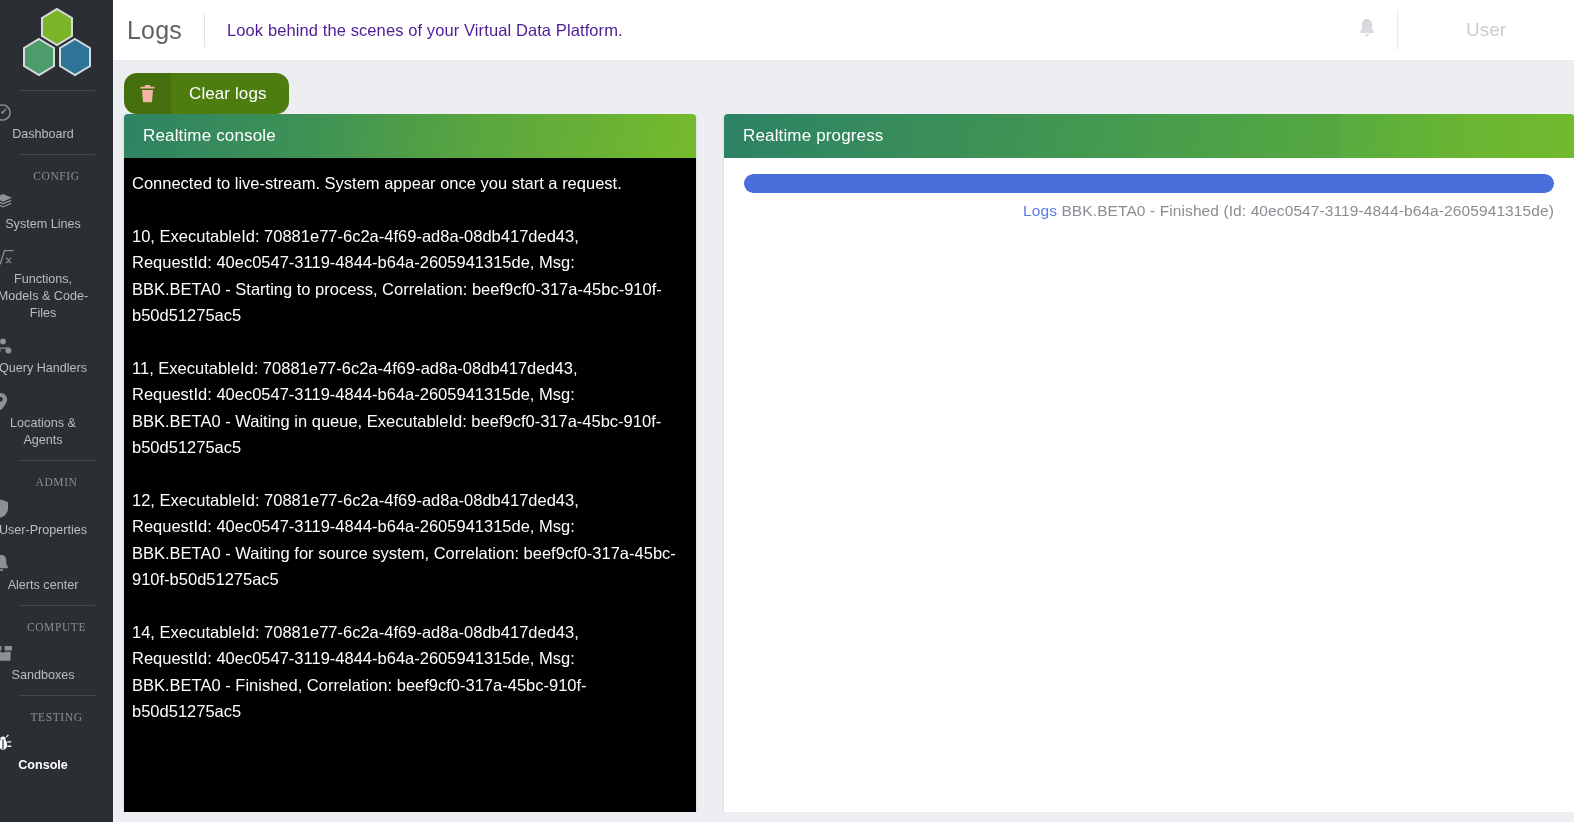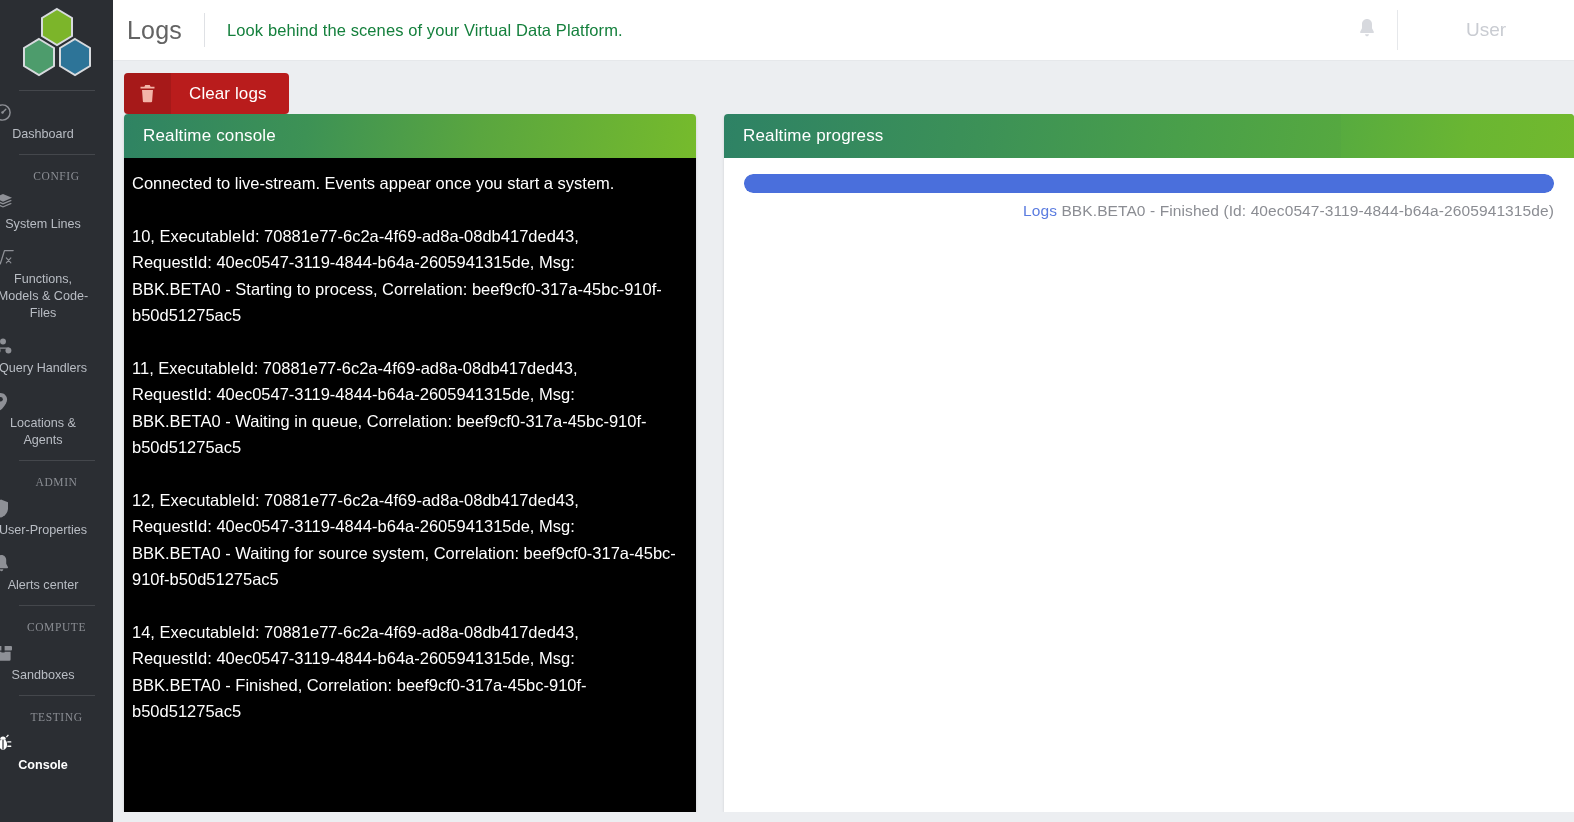--- a/index.html
+++ b/index.html
@@ -59,38 +59,38 @@
     height: 61px; min-height: 61px; background: #ffffff;
     display: flex; align-items: center;
     border-bottom: 1px solid #e6e8eb;
   }
   .topbar-title {
     font-size: 25px; color: #636363; font-weight: 400;
     padding: 0 22px 0 14px; letter-spacing: .2px;
   }
   .topbar-sep { width: 1px; height: 34px; background: #dfe1e5; }
   .topbar-sub {
-    font-size: 16.5px; color: #15803d; padding-left: 22px; letter-spacing: .1px;
+    font-size: 16.5px; color: #4c1d95; padding-left: 22px; letter-spacing: .1px;
   }
   .topbar-spacer { flex: 1; }
   .bell-btn {
     width: 60px; display: flex; align-items: center; justify-content: center;
     color: #d7d9de; cursor: pointer;
   }
   .topbar-sep2 { width: 1px; height: 40px; background: #e6e8eb; }
   .user-box {
     width: 176px; display: flex; align-items: flex-start; justify-content: center;
     font-size: 19px; color: #c9ccd2; cursor: pointer;
   }
 
   
   .toolbar { padding: 12px 0 8px 11px; height: 53px; }
   .clear-btn {
     display: inline-flex; align-items: stretch;
-    background: #b91c1c; border: none; border-radius: 4px;
+    background: #4d7c0f; border: none; border-radius: 13px;
     overflow: hidden; cursor: pointer; height: 41px;
     box-shadow: 0 1px 1px rgba(0,0,0,.07);
   }
   .clear-btn-icon {
     width: 47px; background: rgba(0,0,0,.10);
     display: flex; align-items: center; justify-content: center;
     color: #f3b4a8;
   }
   .clear-btn-label {
     display: flex; align-items: center; padding: 0 22px 0 18px;
@@ -314,32 +314,32 @@
       </button>
     </div>
 
     <div class="panels">
 
       <section class="panel panel-console">
         <div class="panel-head">
           <span class="panel-head-text">Realtime console</span>
         </div>
         <div class="console-body">
-          <div class="console-line">Connected to live-stream. Events appear once you start a system.</div>
+          <div class="console-line">Connected to live-stream. System appear once you start a request.</div>
 
           <div class="console-entry">
             <div>10, ExecutableId: 70881e77-6c2a-4f69-ad8a-08db417ded43,</div>
             <div>RequestId: 40ec0547-3119-4844-b64a-2605941315de, Msg:</div>
             <div>BBK.BETA0 - Starting to process, Correlation: beef9cf0-317a-45bc-910f-b50d51275ac5</div>
           </div>
 
           <div class="console-entry">
             <div>11, ExecutableId: 70881e77-6c2a-4f69-ad8a-08db417ded43,</div>
             <div>RequestId: 40ec0547-3119-4844-b64a-2605941315de, Msg:</div>
-            <div>BBK.BETA0 - Waiting in queue, Correlation: beef9cf0-317a-45bc-910f-b50d51275ac5</div>
+            <div>BBK.BETA0 - Waiting in queue, ExecutableId: beef9cf0-317a-45bc-910f-b50d51275ac5</div>
           </div>
 
           <div class="console-entry">
             <div>12, ExecutableId: 70881e77-6c2a-4f69-ad8a-08db417ded43,</div>
             <div>RequestId: 40ec0547-3119-4844-b64a-2605941315de, Msg:</div>
             <div>BBK.BETA0 - Waiting for source system, Correlation: beef9cf0-317a-45bc-910f-b50d51275ac5</div>
           </div>
 
           <div class="console-entry">
             <div>14, ExecutableId: 70881e77-6c2a-4f69-ad8a-08db417ded43,</div>

